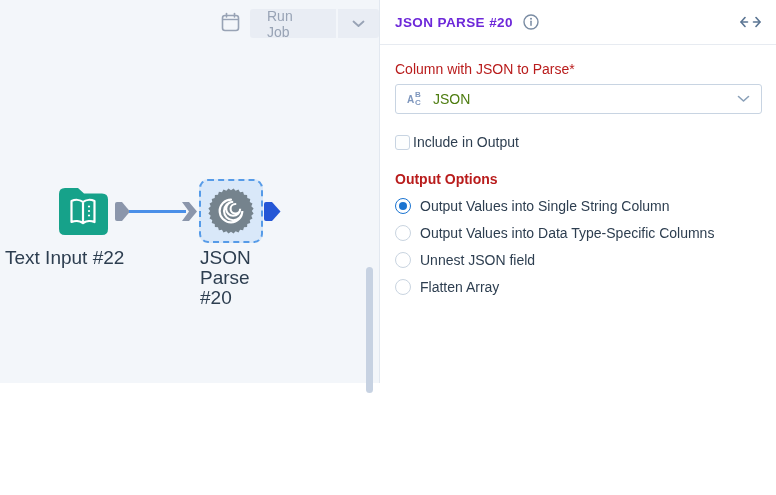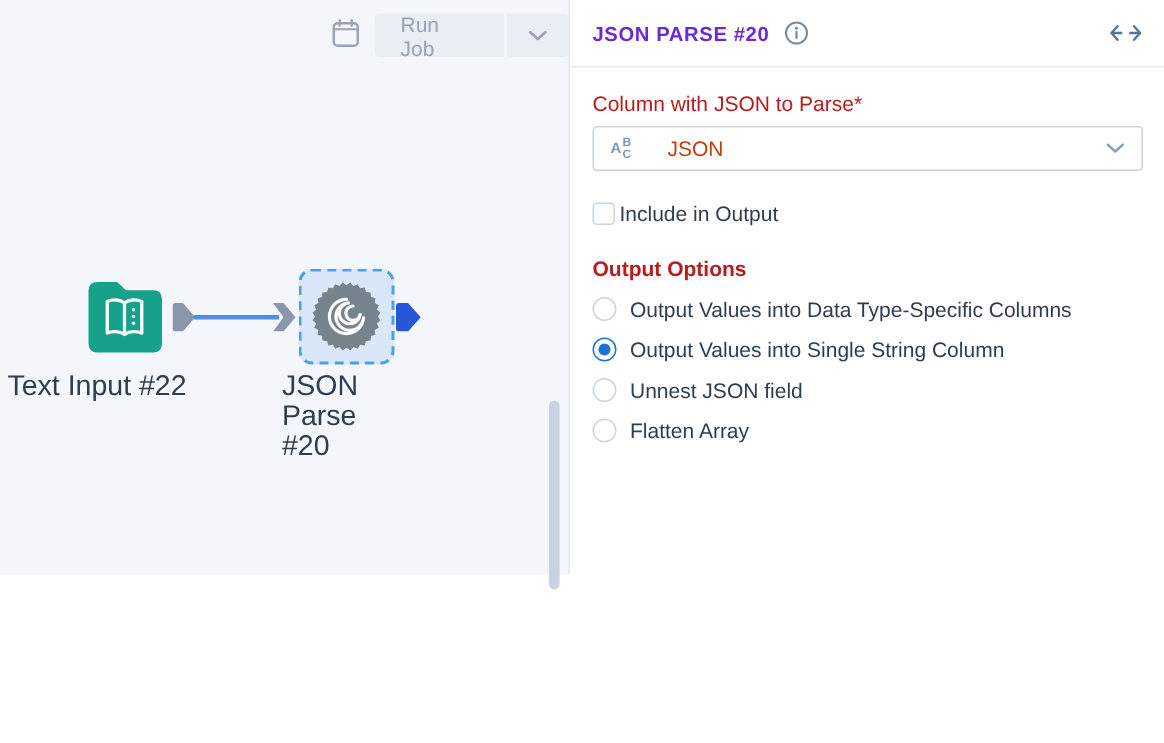--- a/index.html
+++ b/index.html
@@ -23,42 +23,42 @@
   .conn-out   { position:absolute; left:115px; top:202px; }
   .conn-line  { position:absolute; left:129px; top:210px; width:57px; height:3px; background:#4a8fe8; }
   .conn-in    { position:absolute; left:182px; top:202px; }
   .jp-node { position:absolute; left:199px; top:179px; width:64px; height:64px;
     background:#d9e8f9; border:2px dashed #569be8; border-radius:9px;
     display:flex; align-items:center; justify-content:center; cursor:pointer; }
   .jp-out  { position:absolute; left:264px; top:202px; }
 
   .node-label { position:absolute; text-align:left; font-size:19px; color:#2d3e50; line-height:20px; }
   .ti-label { left:5px;  top:248px; width:152px; }
-  .jp-label { left:188px; top:248px; width:90px; }
+  .jp-label { left:200px; top:248px; width:90px; }
 
   .canvas-scrollbar { position:absolute; left:366px; top:267px; width:7px; height:126px;
     background:#c7d2e2; border-radius:4px; cursor:pointer; }
 
   
   .panel { position:absolute; left:380px; top:0; width:396px; height:495px; background:#ffffff; }
   .panel-header { height:45px; display:flex; align-items:center; padding:0 15px;
     border-bottom:1px solid #e7ebf1; }
   .panel-title { font-size:13.5px; font-weight:bold; letter-spacing:0.4px; color:#6d28d9; }
   .info-icon { margin-left:10px; display:flex; cursor:pointer; }
   .expand-icon { margin-left:auto; display:flex; cursor:pointer; }
 
   .panel-body { padding:16px 15px 0 15px; }
   .field-label { font-size:14px; color:#b91c1c; }
   .select-box { margin-top:7px; width:367px; height:30px; border:1px solid #c8d4e2;
     border-radius:3px; display:flex; align-items:center; padding:0 11px; background:#fff; cursor:pointer; }
   .abc-icon { position:relative; width:17px; height:17px; color:#7e96bd; flex:none; }
   .abc-icon .la { position:absolute; left:0; top:3px;  font-size:10px; font-weight:bold; }
   .abc-icon .lb { position:absolute; left:8px; top:-1px; font-size:8px;  font-weight:bold; }
   .abc-icon .lc { position:absolute; left:8px; top:7px;  font-size:8px;  font-weight:bold; }
-  .select-value { margin-left:21px; font-size:14px; color:#c2410c; }
+  .select-value { margin-left:9px; font-size:14px; color:#4d7c0f; }
   .select-caret { margin-left:auto; display:flex; }
 
   .checkbox-row { margin-top:20px; display:flex; align-items:center; cursor:pointer; }
   .checkbox { width:15px; height:15px; border:1px solid #c8d4e2; border-radius:3px; background:#fdfefe; flex:none; }
   .checkbox-label { margin-left:3px; font-size:14px; color:#2d3e50; }
 
   .section-heading { margin-top:21px; font-size:14px; font-weight:bold; color:#b91c1c; }
 
   .radio-row { margin-top:11px; display:flex; align-items:center; cursor:pointer; }
   .radio { width:16px; height:16px; border:1px solid #c9d4e0; border-radius:50%;
@@ -168,32 +168,32 @@
       </span>
     </div>
 
     <div class="checkbox-row">
       <span class="checkbox"></span>
       <span class="checkbox-label">Include in Output</span>
     </div>
 
     <div class="section-heading">Output Options</div>
 
+    <div class="radio-row checked">
+      <span class="radio">
+          <span class="radio-dot"></span>
+        </span>
+      <span class="radio-label">Output Values into Single String Column</span>
+    </div>
     <div class="radio-row">
       <span class="radio">
           <span class="radio-dot"></span>
         </span>
       <span class="radio-label">Output Values into Data Type-Specific Columns</span>
     </div>
-    <div class="radio-row checked">
-      <span class="radio">
-          <span class="radio-dot"></span>
-        </span>
-      <span class="radio-label">Output Values into Single String Column</span>
-    </div>
     <div class="radio-row">
       <span class="radio">
           <span class="radio-dot"></span>
         </span>
       <span class="radio-label">Unnest JSON field</span>
     </div>
     <div class="radio-row">
       <span class="radio">
           <span class="radio-dot"></span>
         </span>

